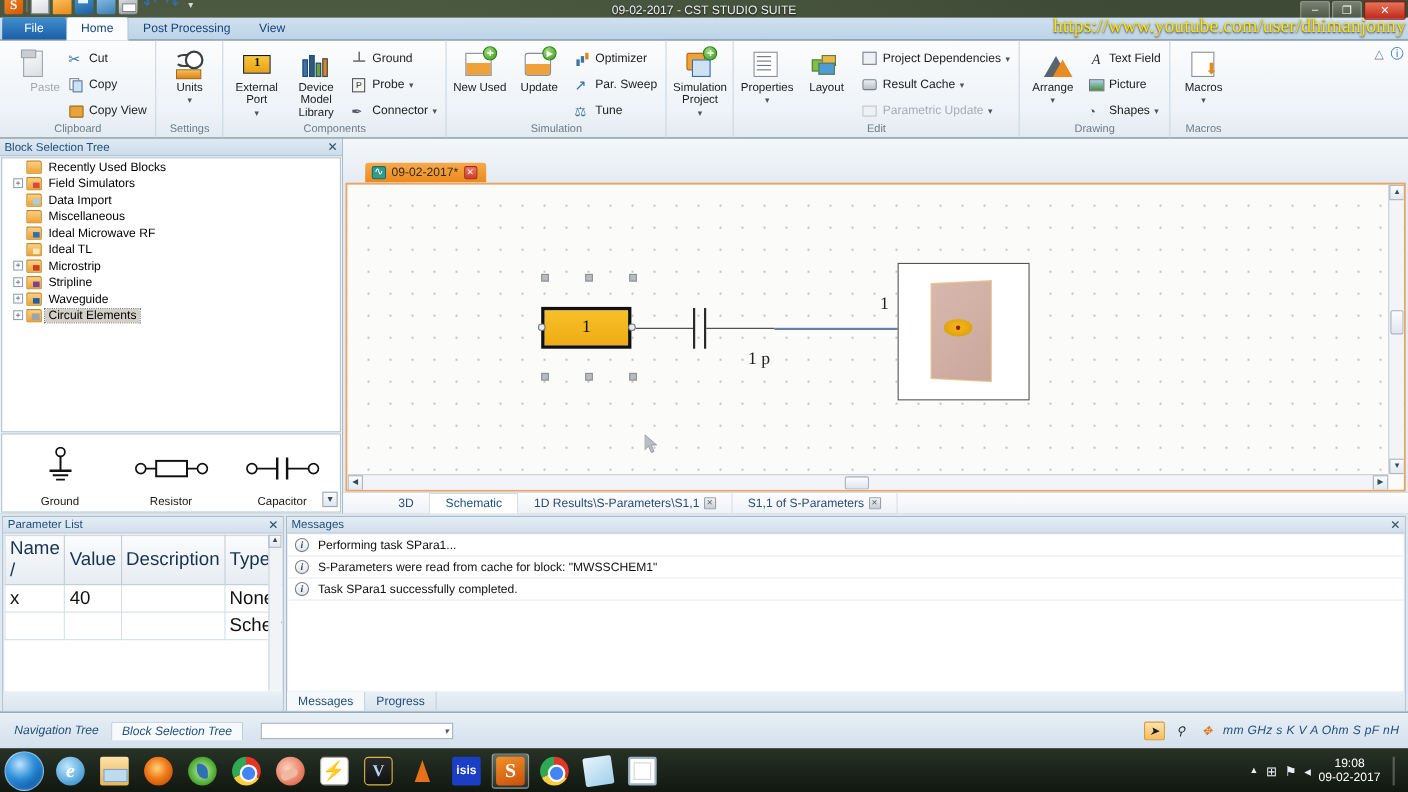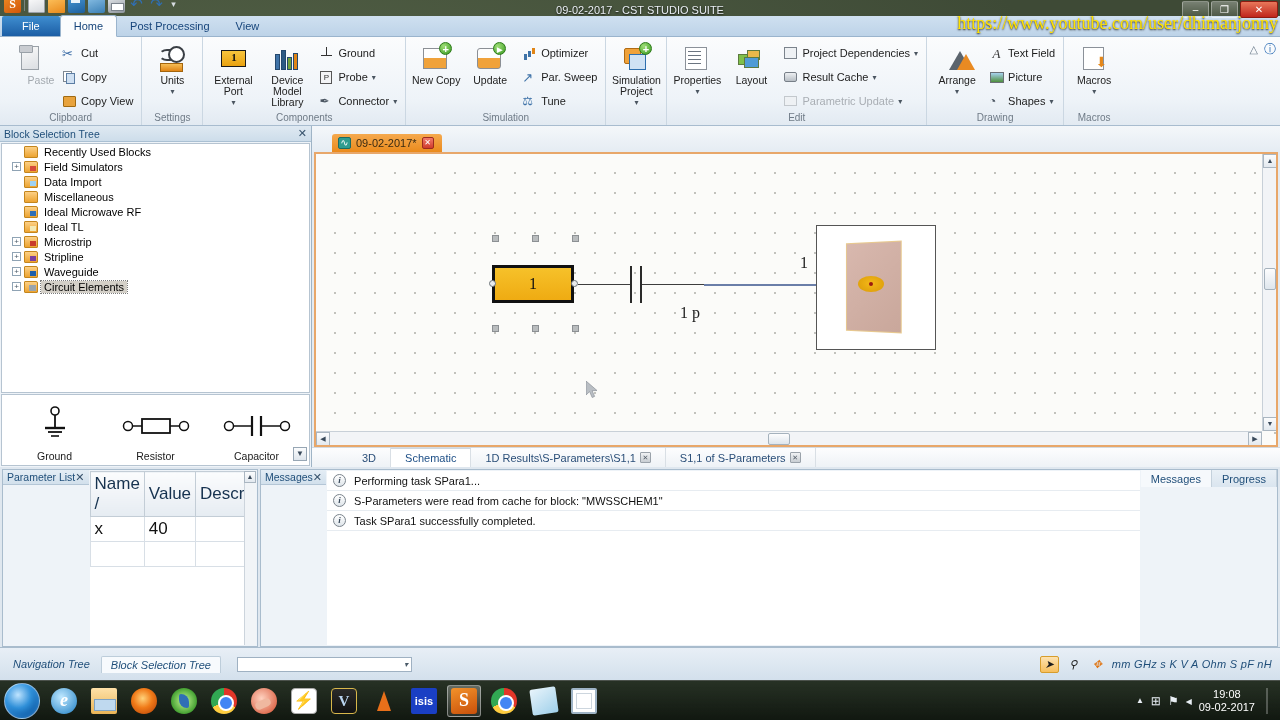--- a/index.html
+++ b/index.html
@@ -174,21 +174,21 @@
   #palette { flex:1; background:#fff; border:1px solid #b6c4d1; margin:0 1px 1px; position:relative; overflow:hidden;}
   #palgrid { display:grid; grid-template-columns:repeat(3,1fr); padding:10px 2px 0; row-gap:8px;}
   .pitem { display:flex; flex-direction:column; align-items:center; gap:4px; }
   .psym { height:42px; display:flex;align-items:center;justify-content:center; }
   .plabel { font-size:10.5px; color:#1a1a1a; text-align:center; line-height:11px;}
   .pal-scroll { position:absolute; right:2px; bottom:4px; width:14px;height:14px;
     background:linear-gradient(180deg,#fbfcfd,#dfe6ed); border:1px solid #97a6b4; font-size:8px; text-align:center; line-height:12px; color:#39495a;}
 
   
   #center { flex:1; display:flex; flex-direction:column; min-width:0; background:#e4ebf2;}
-  #doctabs { height:26px; background:linear-gradient(180deg,#f4f7fa,#e5ecf3); display:flex; align-items:flex-end; padding-left:20px;}
+  #doctabs { height:40px; background:linear-gradient(180deg,#f4f7fa,#e5ecf3); display:flex; align-items:flex-end; padding-left:20px;}
   .dtab { display:flex; align-items:center; gap:5px; padding:3px 8px 3px 6px; font-size:11px;
     background:linear-gradient(180deg,#f5a94e,#ea8a1c); color:#3a2a12; border-radius:3px 3px 0 0; height:18px;}
   .dtab .dicon { width:13px;height:12px;background:#2f9c8f;border:1px solid #1d6b62;border-radius:2px;position:relative;}
   .dtab .dicon:after{content:"\223F";position:absolute;inset:0;color:#fff;font-size:10px;text-align:center;line-height:10px;}
   .dtab .dclose { width:12px;height:12px;background:linear-gradient(180deg,#f2796a,#cf3b2c);border:1px solid #9c2b1f;border-radius:2px;
     color:#fff;font-size:8px;text-align:center;line-height:10px;}
 
   #canvas-wrap { flex:1; margin:0 2px; border:2px solid #e8a76a; background:#fff; display:flex; flex-direction:column; min-height:0;}
   #canvas { flex:1; position:relative; overflow:hidden;
     background-color:#fbfbf9;
@@ -220,21 +220,21 @@
   #viewtabs { height:20px; background:linear-gradient(180deg,#fdfdfe,#eef2f6); display:flex; align-items:stretch;
     border-top:1px solid #d3dae1; padding-left:36px; }
   .vtab { display:flex; align-items:center; gap:4px; padding:0 14px; font-size:11px; color:#2a4e78;
     border-right:1px solid #d9dfe5;}
   .vtab.sel { background:#fff; color:#1c4e86; border-top:1px solid #cfd7de;}
   .vtab .vclose { width:11px;height:11px;background:linear-gradient(180deg,#f0f2f4,#c9ced3);border:1px solid #9aa2aa;
     font-size:7px;text-align:center;line-height:9px;color:#56606a;border-radius:1px;}
 
   
   #bottomdocks { height:180px; display:flex; gap:2px; padding:2px 2px 0; background:#dfe7ef;}
-  .dock { display:flex; flex-direction:row; background:#eef3f8; border:1px solid #a9bccd;}
+  .dock { display:flex; flex-direction:column; background:#eef3f8; border:1px solid #a9bccd;}
   #paramdock { width:256px; }
   #msgdock { flex:1; }
   .dock-header { height:15px; background:linear-gradient(180deg,#e4edf5,#d2e0ec); display:flex; align-items:center;
     padding:0 4px; font-size:10.5px; color:#1f4e79; border-bottom:1px solid #b4c6d6;}
   .dock-header .x { margin-left:auto; font-size:11px; color:#37526c;}
   .dock-body { flex:1; background:#fff; margin:1px; overflow:hidden; position:relative;}
 
   table.ptable { width:100%; border-collapse:collapse; font-size:17px;}
   table.ptable th { background:linear-gradient(180deg,#fbfcfd,#e6ecf2); border:1px solid #c3cdd6; font-weight:normal;
     text-align:left; padding:2px 4px; color:#16324f; height:17px;}
@@ -426,21 +426,21 @@
         </div>
         <div class="rgroup-title">Components</div>
       </div>
       <div class="rgroup">
         <div class="rgroup-body">
           <div class="bigbtn">
             <span class="bi">
               <span class="sq g-task"></span>
               <span class="g-badge"></span>
             </span>
-            <span class="bl">New Copy</span>
+            <span class="bl">New Used</span>
           </div>
           <div class="bigbtn">
             <span class="bi">
               <span class="sq g-update"></span>
               <span class="g-badge play"></span>
             </span>
             <span class="bl">Update</span>
           </div>
           <div class="smallrow">
             <div class="smallbtn">

